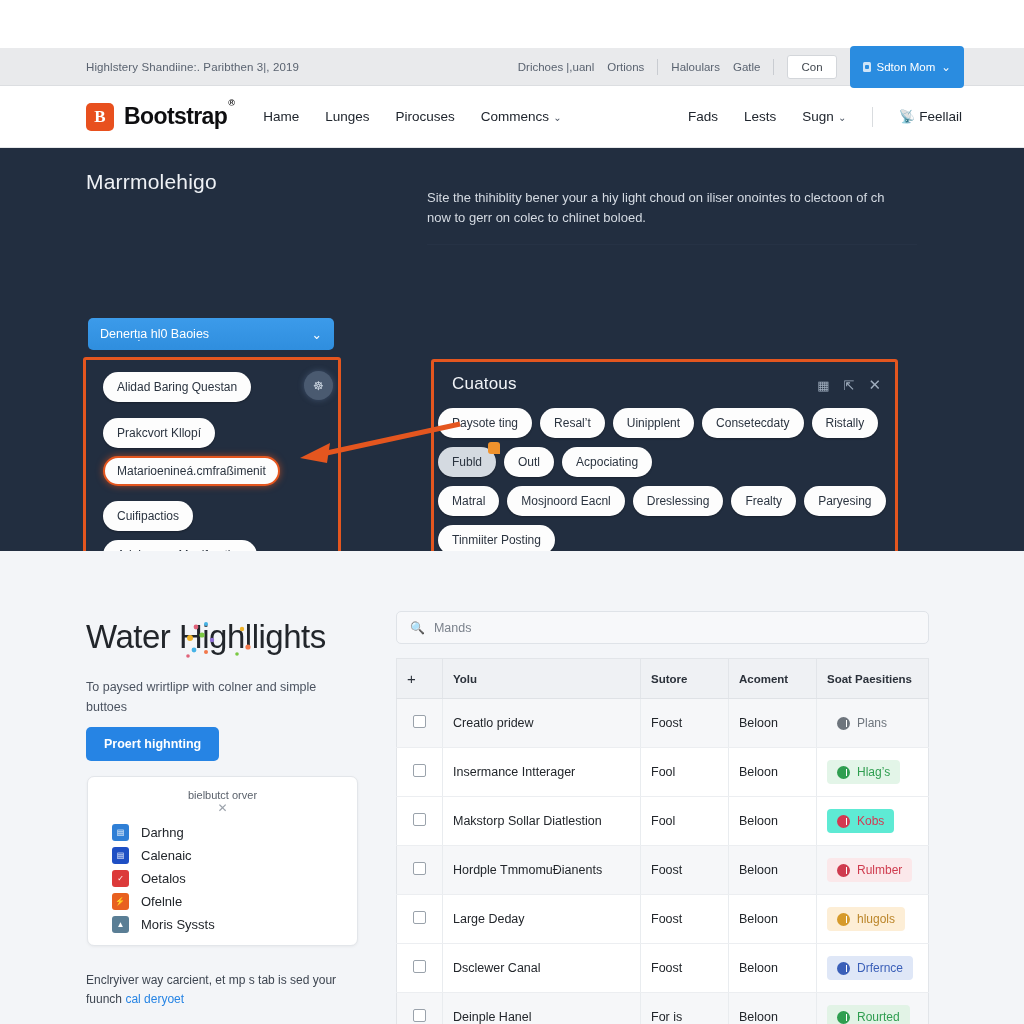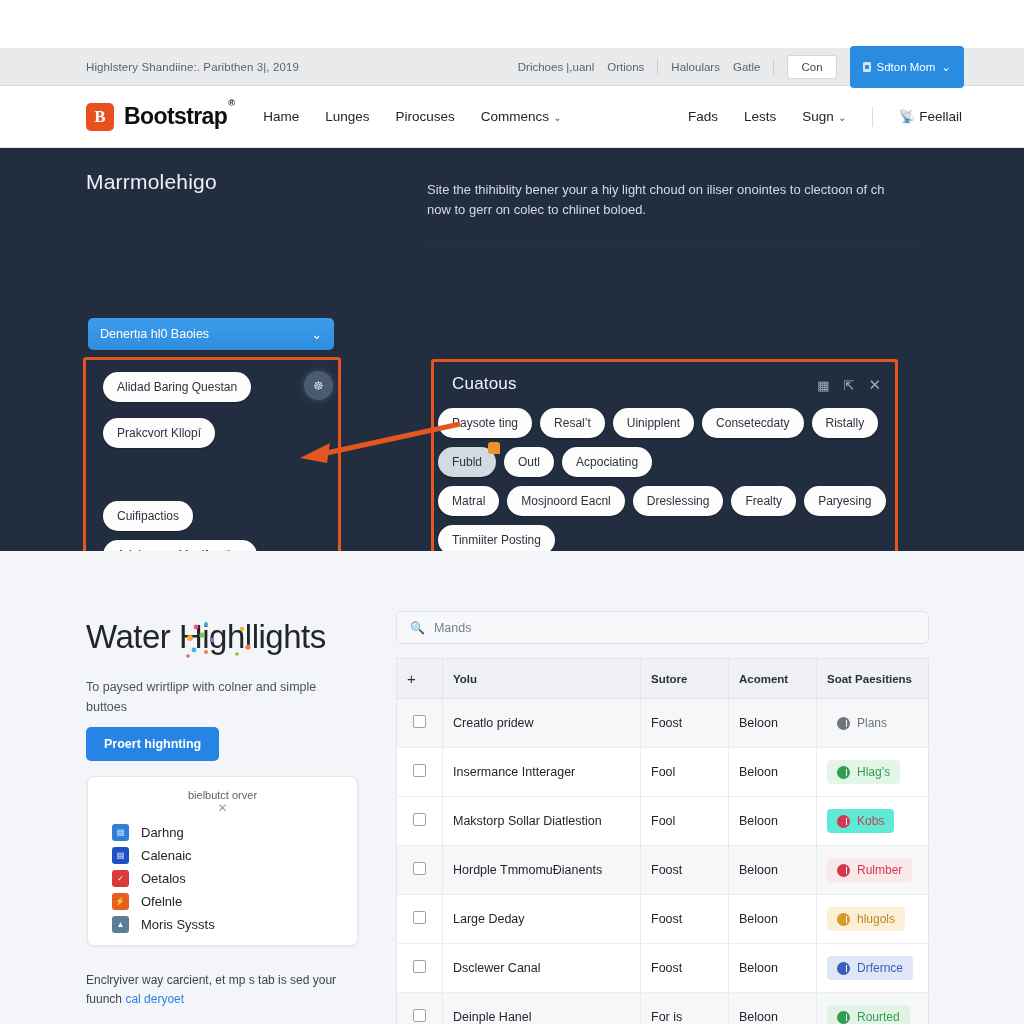--- a/index.html
+++ b/index.html
@@ -54,21 +54,21 @@
 
   
   .hero {
     background:#222e40; height:403px; position:relative; padding:28px 0 0 0;
   }
   .hero-title {
     position:absolute; left:86px; top:22px;
     font-size:21px; color:#eef1f5; font-weight:300; letter-spacing:.2px; filter: blur(.4px);
   }
   .hero-desc {
-    position:absolute; left:427px; top:32px; width:470px;
+    position:absolute; left:427px; top:40px; width:470px;
     font-size:13px; line-height:1.55; color:#d4dae2; filter: blur(.35px);
   }
   .hero-rule { position:absolute; left:427px; top:96px; width:490px; height:1px; background:#33405440; }
 
   
   .select-blue {
     position:absolute; left:88px; top:170px; width:246px; height:32px;
     background:linear-gradient(180deg,#3c9bea,#2f8ede);
     border-radius:5px; color:#fff; font-size:12.5px;
     display:flex; align-items:center; justify-content:space-between;
@@ -263,20 +263,23 @@
     </div>
 
     <div class="left-box">
       <div class="avatar-circ">☸</div>
 
       <div class="left-chip" style="top:12px;">
         <span class="chip">Alidad Baring Questan</span>
       </div>
       <div class="left-chip" style="top:58px;">
         <span class="chip">Prakcvort Kllopí</span>
+      </div>
+      <div class="left-chip" style="top:96px;">
+        <span class="chip hl">Matarioenineá.cmfraßimenit</span>
       </div>
       <div class="left-chip" style="top:141px;">
         <span class="chip">Cuifipactios</span>
       </div>
       <div class="left-chip" style="top:180px;">
         <span class="chip">Adahemen Munifractice</span>
       </div>
       <div class="left-chip" style="top:219px;">
         <span class="chip">Adrlislunt</span>
       </div>

